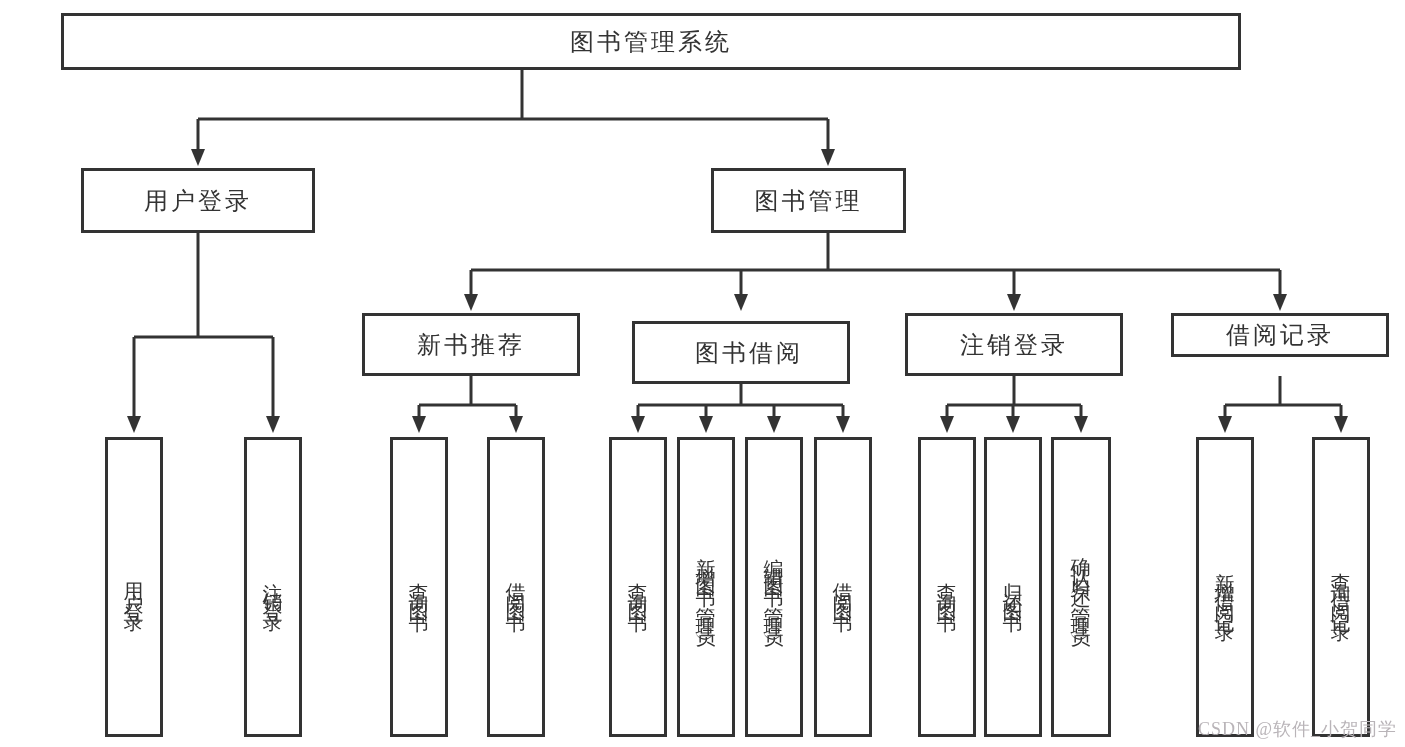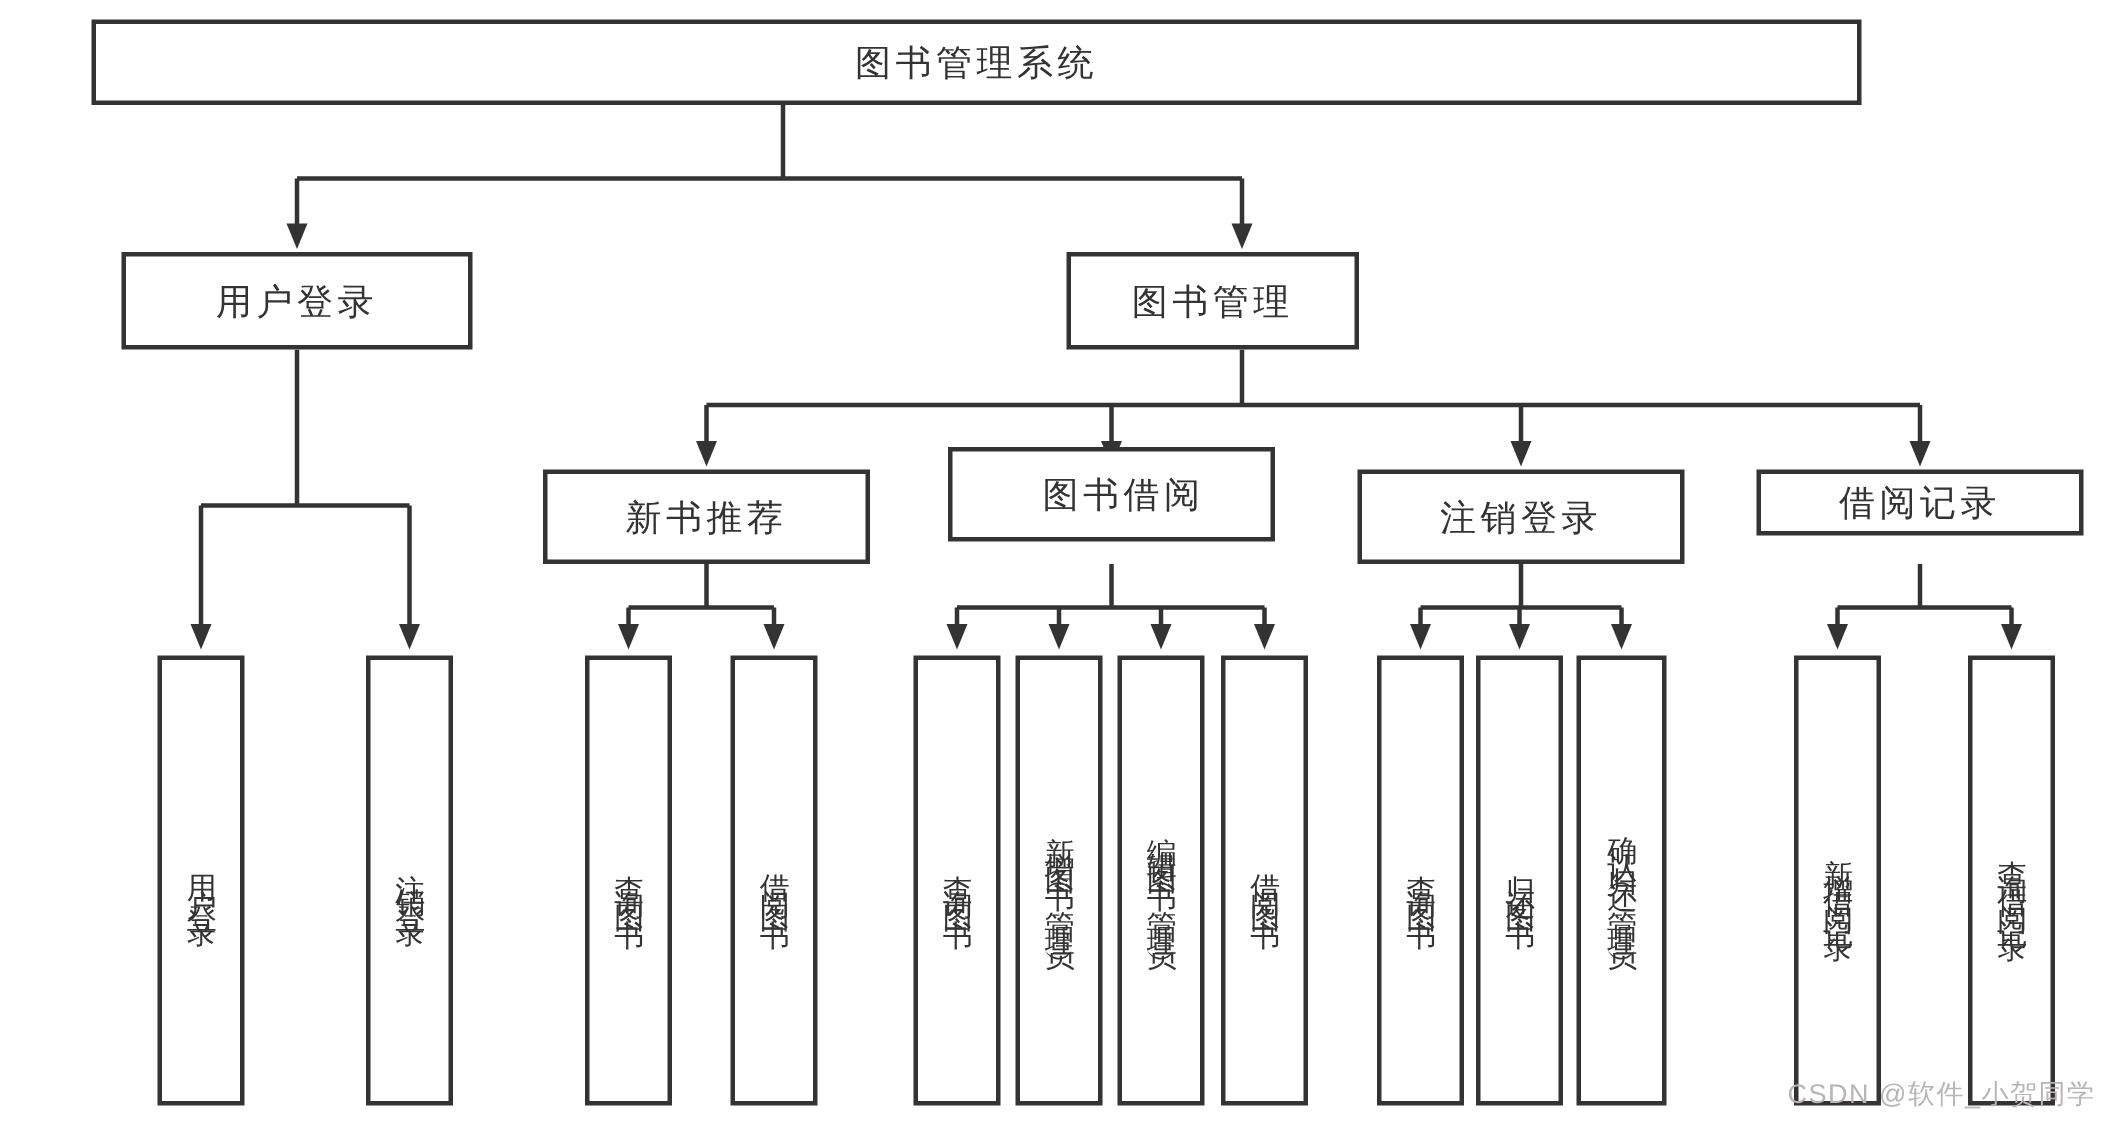--- a/index.html
+++ b/index.html
@@ -40,20 +40,21 @@
   }
   .htext{white-space:nowrap;}
   #watermark{
     position:absolute;
     right:8px;bottom:6px;
     font-size:18px;
     letter-spacing:1px;
     color:#b9b4b8;
     z-index:5;
     white-space:nowrap;
+    font-family:Liberation Serif, serif;
   }
 </style>
 </head>
 <body>
 
 <div id="stage">
 
   <svg id="wires" viewBox="0 0 1405 747" xmlns="http://www.w3.org/2000/svg">
     <g stroke="#333333" stroke-width="3" fill="none">
 
@@ -134,21 +135,21 @@
   <div class="hbox" style="left:81px;top:168px;width:234px;height:65px;">
     <span class="htext">用户登录</span>
   </div>
   <div class="hbox" style="left:711px;top:168px;width:195px;height:65px;">
     <span class="htext">图书管理</span>
   </div>
 
   <div class="hbox" style="left:362px;top:313px;width:218px;height:63px;justify-content:center;">
     <span class="htext">新书推荐</span>
   </div>
-  <div class="hbox" style="left:632px;top:298px;width:218px;height:63px;padding-left:16px;">
+  <div class="hbox" style="left:632px;top:321px;width:218px;height:63px;padding-left:16px;">
     <span class="htext">图书借阅</span>
   </div>
   <div class="hbox" style="left:905px;top:313px;width:218px;height:63px;">
     <span class="htext">注销登录</span>
   </div>
   <div class="hbox" style="left:1171px;top:313px;width:218px;height:44px;">
     <span class="htext">借阅记录</span>
   </div>
 
   <div class="vbox" style="left:105px;top:437px;width:58px;height:300px;">

